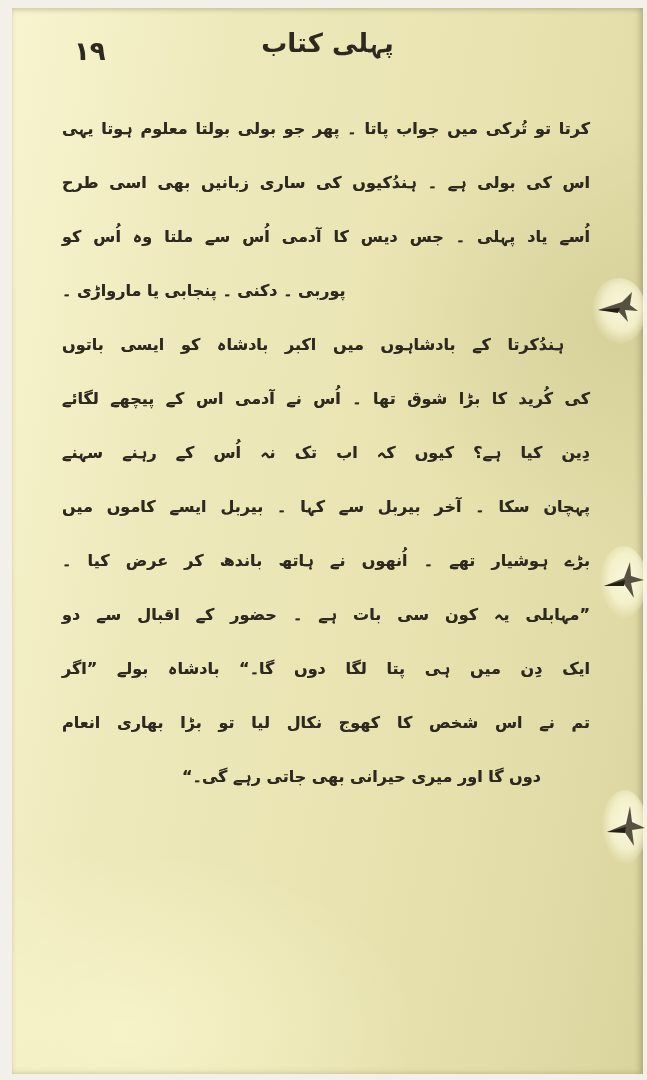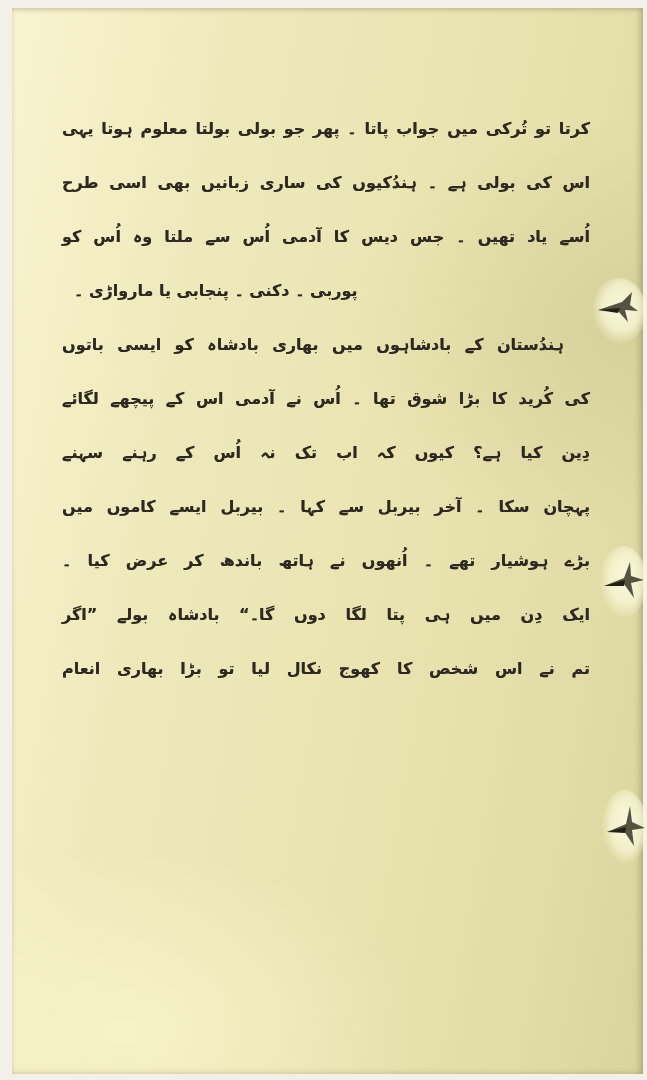--- a/index.html
+++ b/index.html
@@ -34,48 +34,54 @@
     position:absolute;top:94px;left:50px;right:53px;
     direction:rtl;color:#2e2920;
   }
   .line{
     height:54px;line-height:54px;font-size:16px;font-weight:bold;
     text-align:justify;text-align-last:justify;
     white-space:normal;overflow:visible;
     text-shadow:0 0 0.5px rgba(46,41,32,0.6);
   }
   .line.indent-first{padding-right:26px;}
-  .line.end-left{text-align-last:left;margin-left:12px;}
+  .line.end-left{text-align-last:left;}
   .line.last-line{padding-left:120px;}
   .hole{position:absolute;}
   .hole .halo{
     position:absolute;inset:0;border-radius:50%;
     background:radial-gradient(ellipse at 55% 45%, rgba(252,250,225,0.95) 0%, rgba(250,247,215,0.75) 45%, rgba(250,247,215,0) 72%);
   }
   .hole svg{position:absolute;left:0;top:0;}
 </style>
 </head>
 <body>
 
 <div class="scan">
   <div class="page">
 
+    <div class="page-header">
+      <div class="page-number">۱۹</div>
+      <div class="book-title">پہلی کتاب</div>
+    </div>
 
     <div class="text-body">
       <div class="line">کرتا تو تُرکی میں جواب پاتا ۔ پھر جو بولی بولتا معلوم ہوتا یہی</div>
       <div class="line">اس کی بولی ہے ۔ ہندُکیوں کی ساری زبانیں بھی اسی طرح</div>
-      <div class="line">اُسے یاد تھیں ۔ جس دیس کا آدمی اُس سے ملتا وہ اُس کو</div>
+      <div class="line">اُسے یاد پہلی ۔ جس دیس کا آدمی اُس سے ملتا وہ اُس کو</div>
       <div class="line end-left">پوربی ۔ دکنی ۔ پنجابی یا مارواڑی ۔</div>
-      <div class="line indent-first">ہندُستان کے بادشاہوں میں بھاری بادشاہ کو ایسی باتوں</div>
+      <div class="line indent-first">ہندُکرتا کے بادشاہوں میں اکبر بادشاہ کو ایسی باتوں</div>
       <div class="line">کی کُرید کا بڑا شوق تھا ۔ اُس نے آدمی اس کے پیچھے لگائے</div>
       <div class="line">دِین کیا ہے؟ کیوں کہ اب تک نہ اُس کے رہنے سہنے</div>
       <div class="line">پہچان سکا ۔ آخر بیربل سے کہا ۔ بیربل ایسے کاموں میں</div>
       <div class="line">بڑے ہوشیار تھے ۔ اُنھوں نے ہاتھ باندھ کر عرض کیا ۔</div>
+      <div class="line">”مہابلی یہ کون سی بات ہے ۔ حضور کے اقبال سے دو</div>
       <div class="line">ایک دِن میں ہی پتا لگا دوں گا۔“ بادشاہ بولے ”اگر</div>
       <div class="line">تم نے اس شخص کا کھوج نکال لیا تو بڑا بھاری انعام</div>
+      <div class="line end-left last-line">دوں گا اور میری حیرانی بھی جاتی رہے گی۔“</div>
     </div>
   </div>
 
   <div class="hole" style="left:592px;top:278px;width:54px;height:66px;">
     <div class="halo"></div>
     <svg width="54" height="66" viewBox="0 0 54 66">
       <path d="M6 32 L30 24 L40 14 L38 27 L46 33 L33 32 L36 44 L26 33 Z" fill="#3a3527" opacity="0.85"></path>
       <path d="M6 32 L28 30 L26 35 Z" fill="#241f15"></path>
     </svg>
   </div>

